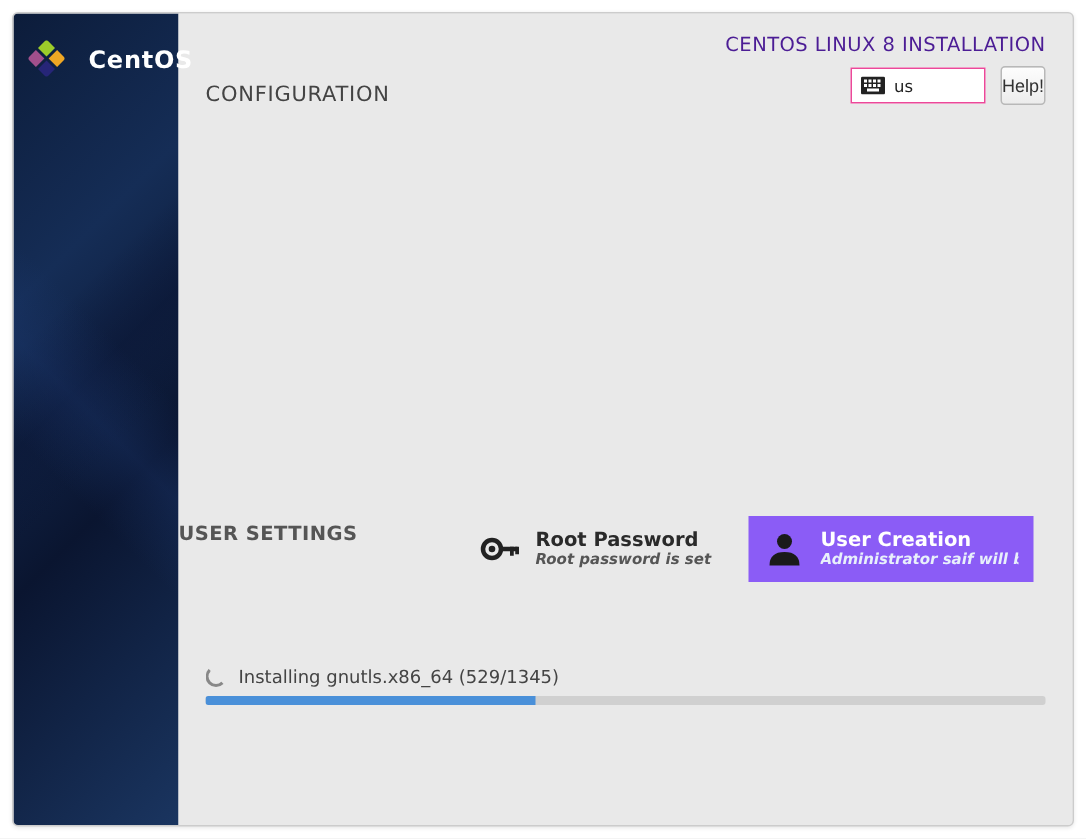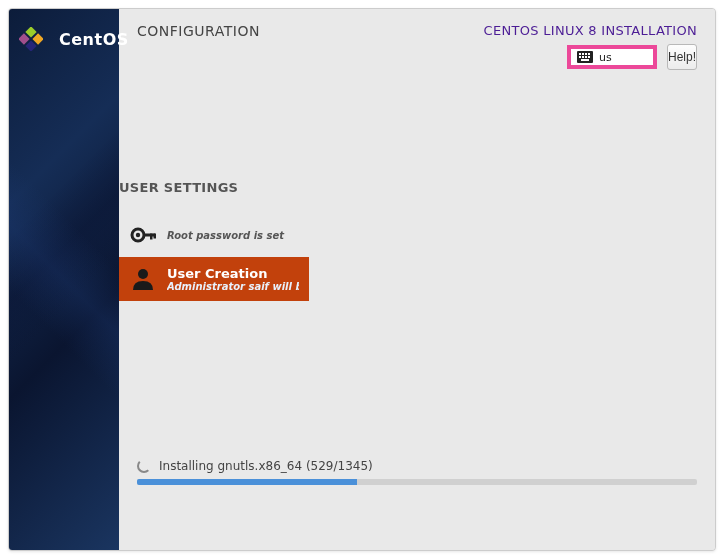--- a/index.html
+++ b/index.html
@@ -61,39 +61,40 @@
     display: flex;
     justify-content: space-between;
     align-items: flex-start;
     padding: 14px 18px 0 18px;
   }
   .header-left {
     font-size: 14px;
     color: #444;
     font-weight: 400;
     letter-spacing: 0.5px;
+    margin-top: 32px;
   }
   .header-right {
     text-align: right;
   }
   .install-title {
     font-size: 13px;
     color: #4c1d95;
     letter-spacing: 0.3px;
     margin-bottom: 6px;
   }
   .top-controls {
     display: flex;
     align-items: center;
     justify-content: flex-end;
     gap: 10px;
   }
   .kb-box {
     background: #fff;
-    border: 4px solid #ec4899;
+    border: 1px solid #ec4899;
     padding: 3px 6px;
     display: flex;
     align-items: center;
     gap: 6px;
     width: 90px;
     height: 24px;
   }
   .kb-label {
     font-size: 11px;
     color: #222;
@@ -103,42 +104,43 @@
     border: 1px solid #b8b8b8;
     border-radius: 3px;
     padding: 5px 0;
     font-size: 12px;
     color: #333;
     cursor: pointer;
   }
   .content {
     flex: 1;
     display: flex;
-    flex-direction: column;
+    flex-direction: row;
+    align-items: center;
     padding-top: 110px;
   }
   .section-title {
     font-size: 13px;
     color: #555;
     font-weight: 600;
     letter-spacing: 0.3px;
     margin-bottom: 18px;
     width: 190px;
     text-align: left;
   }
   .spoke {
     width: 190px;
     display: flex;
     align-items: center;
     gap: 10px;
     padding: 8px 10px;
     cursor: pointer;
   }
   .spoke.selected {
-    background: #c2410c;
+    background: #8b5cf6;
     color: #fff;
   }
   .spoke-icon {
     width: 28px;
     height: 28px;
     flex-shrink: 0;
     display: flex;
     align-items: center;
     justify-content: center;
   }
@@ -154,21 +156,21 @@
     overflow: hidden;
     font-weight: bold;
   }
   .spoke:not(.selected) .spoke-title { color: #2a2a2a; }
   .spoke:not(.selected) .spoke-sub { color: #555; }
   .spoke.selected .spoke-sub { color: #e8f0fb; }
   .progress-area {
     position: absolute;
     left: 18px;
     right: 18px;
-    bottom: 65px;
+    bottom: 80px;
   }
   .progress-row {
     display: flex;
     align-items: center;
     gap: 8px;
     margin-bottom: 6px;
   }
   .spinner {
     width: 14px;
     height: 14px;
@@ -248,20 +250,21 @@
         <div class="spoke-icon">
           <svg width="28" height="28" viewBox="0 0 28 28">
             <circle cx="9" cy="14" r="6" fill="none" stroke="#222" stroke-width="3"></circle>
             <circle cx="9" cy="14" r="2.2" fill="#222"></circle>
             <rect x="14" y="12.5" width="12" height="3" fill="#222"></rect>
             <rect x="21" y="12.5" width="2.5" height="6" fill="#222"></rect>
             <rect x="24.5" y="12.5" width="2.5" height="5" fill="#222"></rect>
           </svg>
         </div>
         <div class="spoke-text">
+          <div class="spoke-title">Root Password</div>
           <div class="spoke-sub">Root password is set</div>
         </div>
       </div>
 
       <div class="spoke selected">
         <div class="spoke-icon">
           <svg width="26" height="26" viewBox="0 0 26 26">
             <circle cx="13" cy="8" r="5" fill="#1a1a1a"></circle>
             <path d="M 3 24 Q 3 15 13 15 Q 23 15 23 24 Z" fill="#1a1a1a"></path>
           </svg>

